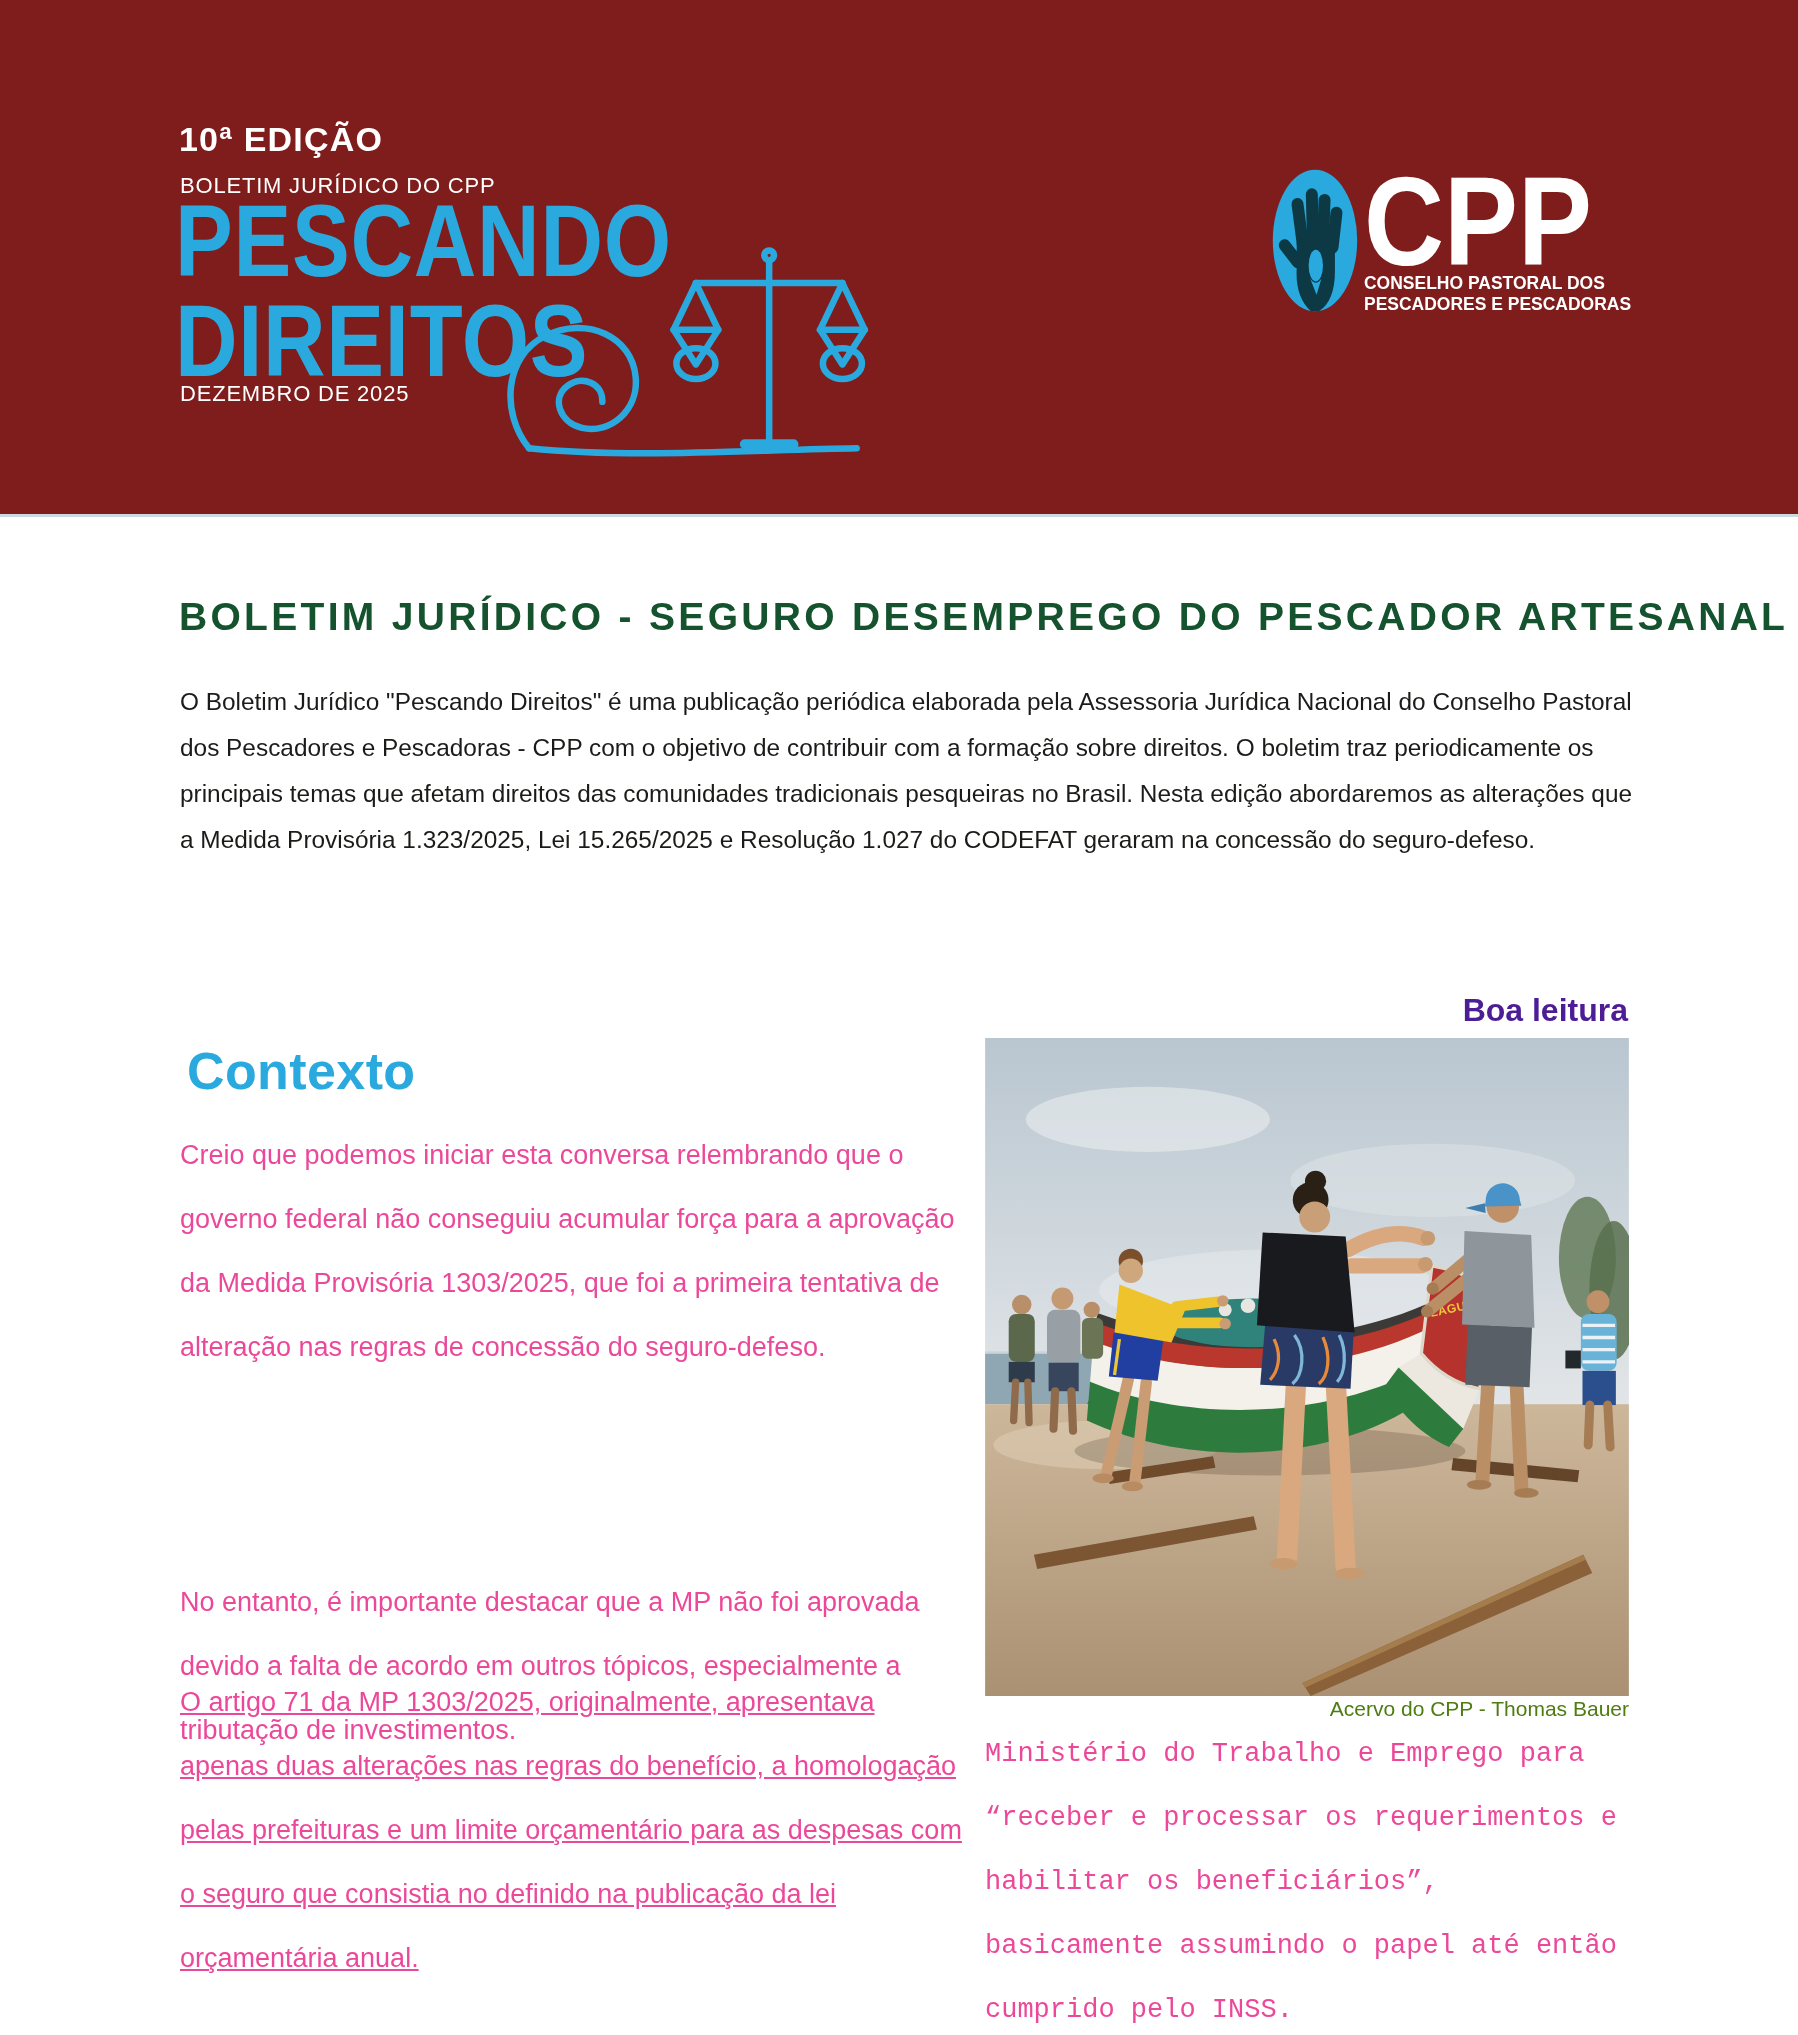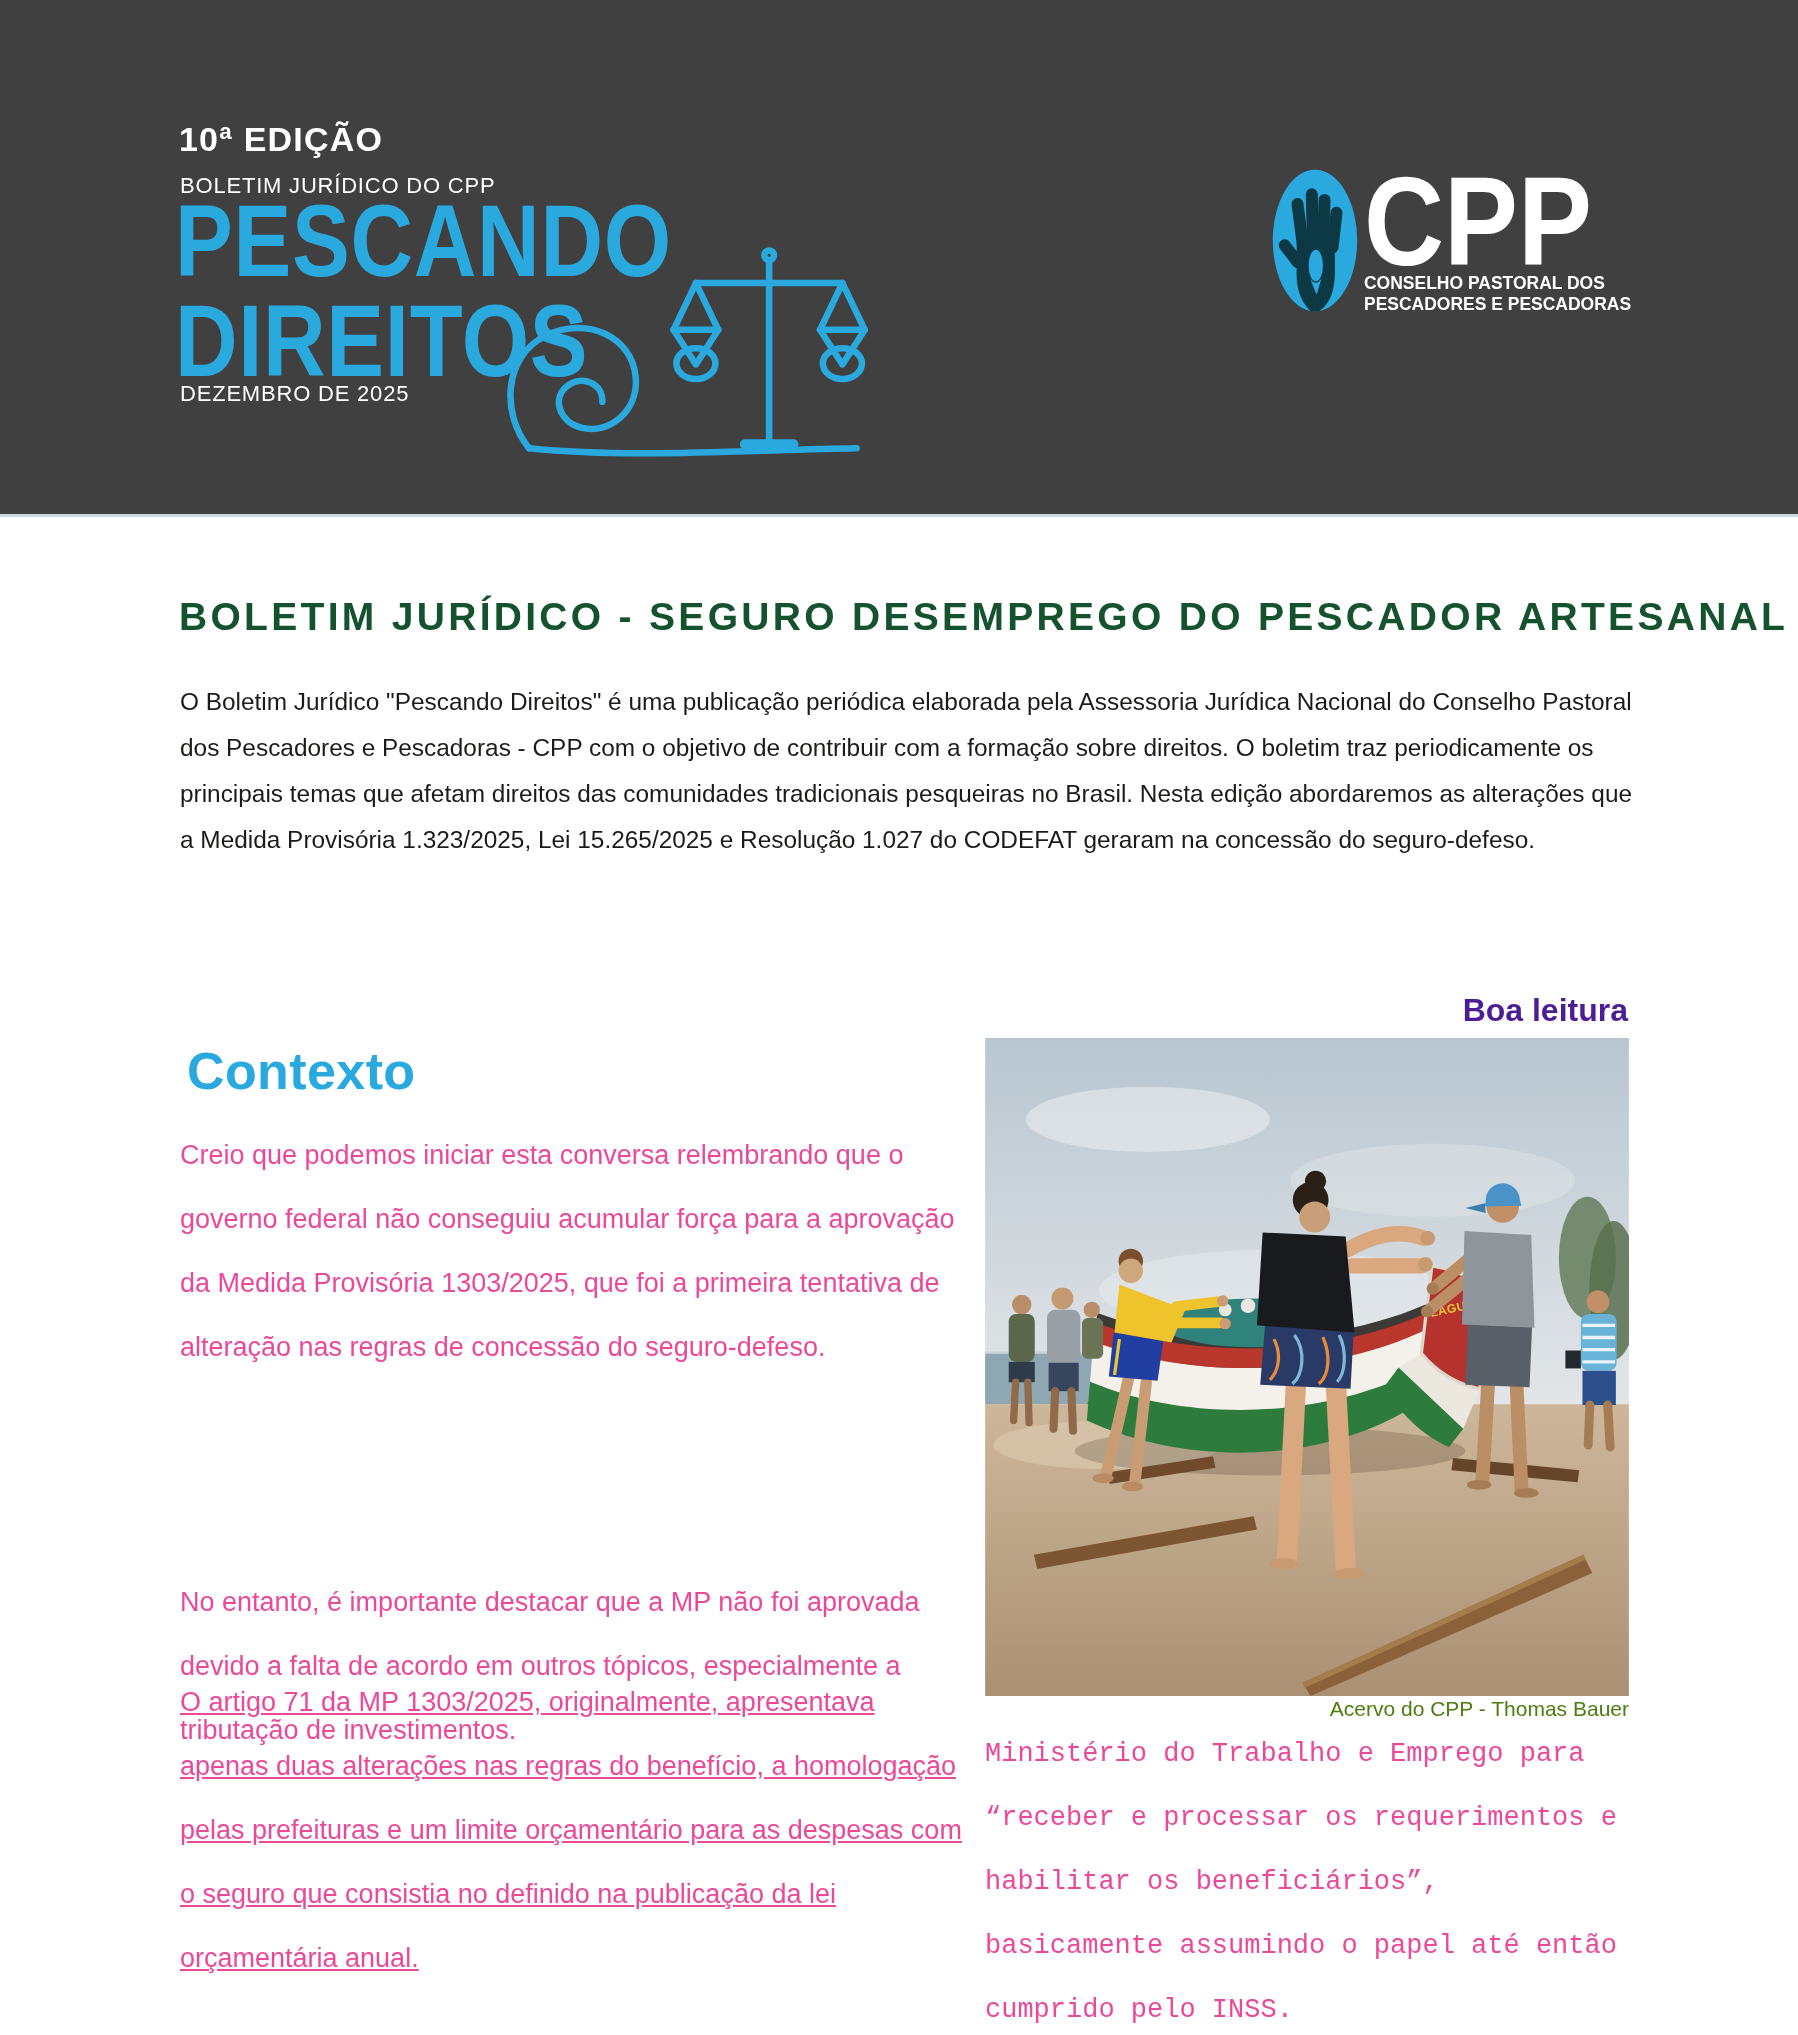--- a/index.html
+++ b/index.html
@@ -1,21 +1,21 @@
 <!DOCTYPE html>
 <html lang="pt-BR" style="font-size:6.5px"><head>
 <meta charset="utf-8">
 <style>
   html,body{margin:0;padding:0;background:#e8e8e8;}
   .page{position:relative;width:1799px;height:2544px;background:#ffffff;
         font-family:"Liberation Sans",sans-serif;overflow:hidden;}
 
   
   .banner{position:absolute;left:0;top:0;width:1799px;height:514px;
-          background:#404040;border-bottom:3.3px solid #ccd9de;}
+          background:#7f1d1d;border-bottom:3.3px solid #ccd9de;}
   .edition{position:absolute;left:179px;top:120px;font-size:34px;font-weight:bold;
            color:#ffffff;letter-spacing:1.2px;white-space:nowrap;}
   .kicker{position:absolute;left:180px;top:173px;font-size:22px;color:#ffffff;
           letter-spacing:0.8px;white-space:nowrap;}
   .masthead{position:absolute;left:175px;top:191px;font-size:102px;line-height:100px;
             font-weight:bold;color:#2aa9df;letter-spacing:0.8px;
             transform:scaleX(0.85);transform-origin:left top;white-space:nowrap;}
   .date{position:absolute;left:180px;top:381px;font-size:22px;color:#ffffff;
         letter-spacing:0.8px;white-space:nowrap;}
   .wave-scales{position:absolute;left:468px;top:222px;width:407px;height:236px;}

